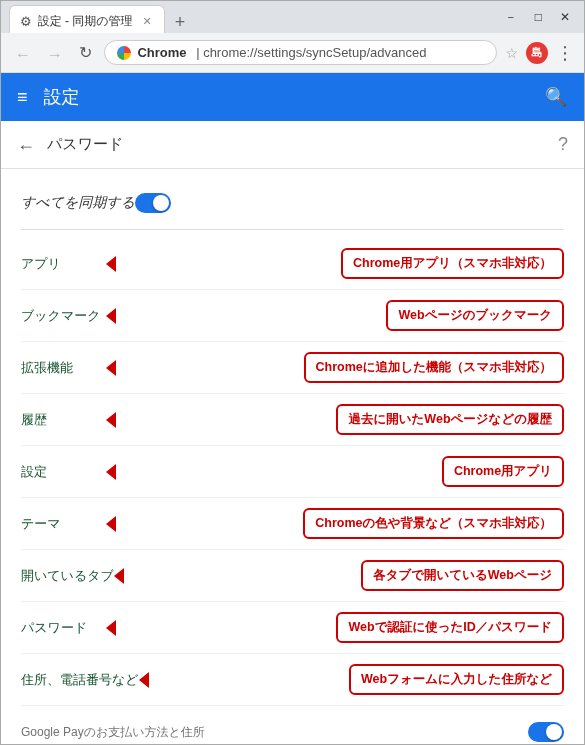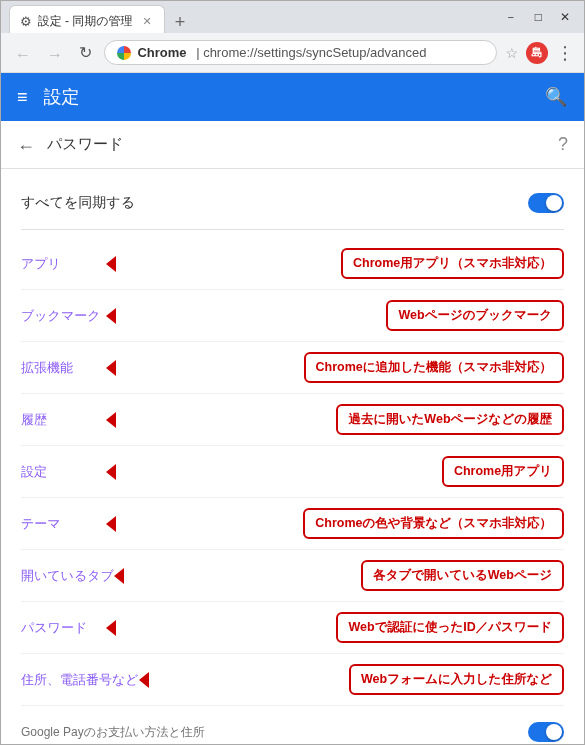--- a/index.html
+++ b/index.html
@@ -183,24 +183,24 @@
       flex: 1;
       overflow-y: auto;
       padding: 16px 20px;
       background: #fff;
     }
 
     
     .sync-all-row {
       display: flex;
       align-items: center;
-      justify-content: space-between;
       padding: 8px 0 16px 0;
       border-bottom: 1px solid #e0e0e0;
       margin-bottom: 8px;
+      font-style: italic;
     }
     .sync-all-label { font-size: 14px; color: #333; }
 
     
     .toggle {
       width: 36px;
       height: 20px;
       background: #1a73e8;
       border-radius: 10px;
       position: relative;
@@ -222,21 +222,21 @@
     
     .sync-item {
       display: flex;
       align-items: center;
       padding: 10px 0;
       border-bottom: 1px solid #f0f0f0;
       position: relative;
     }
     .sync-item-label {
       font-size: 13px;
-      color: #8b5cf6;
+      color: #14532d;
       min-width: 85px;
       flex-shrink: 0;
     }
 
     
     .callout {
       display: flex;
       align-items: center;
       flex: 1;
       justify-content: space-between;

